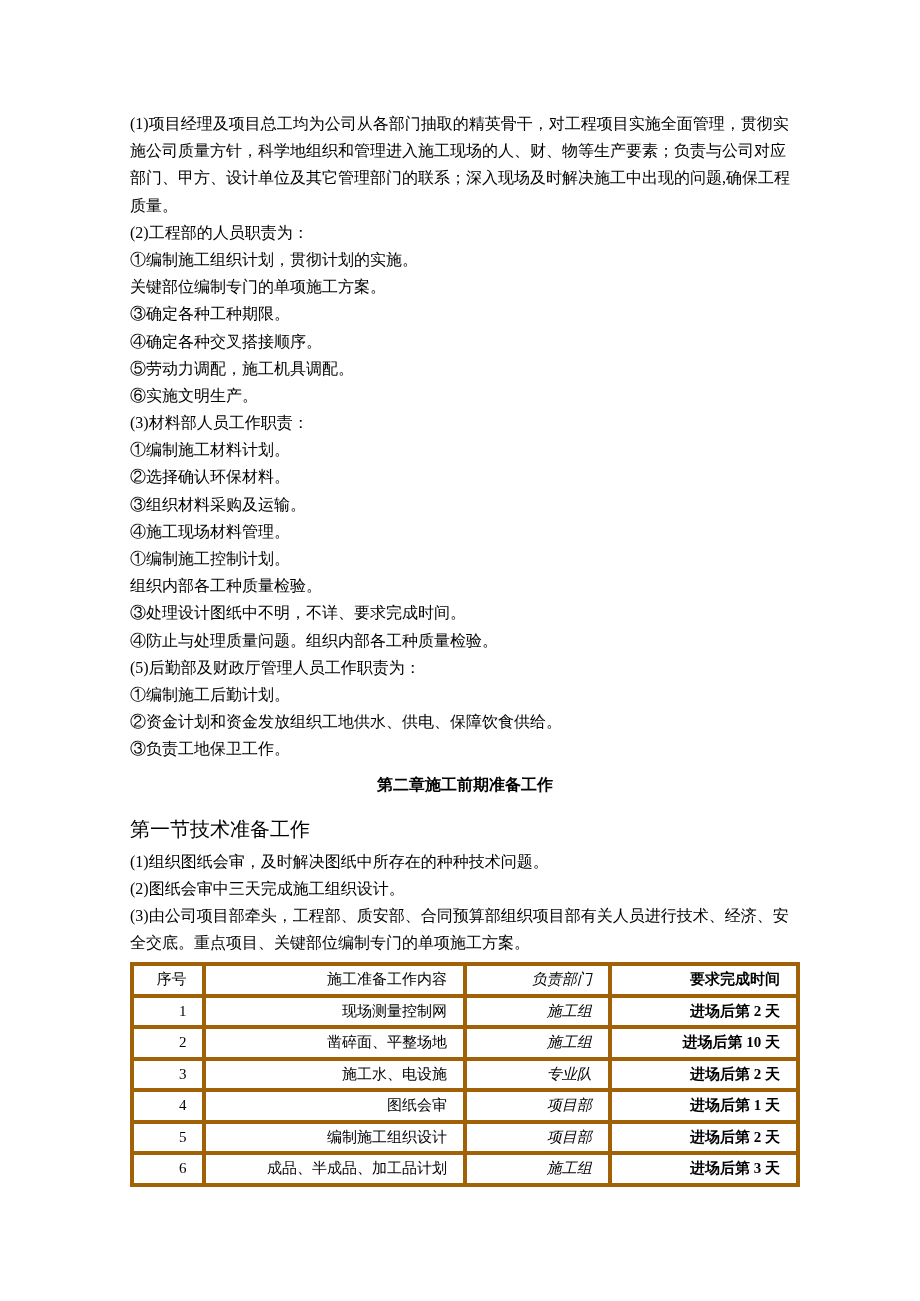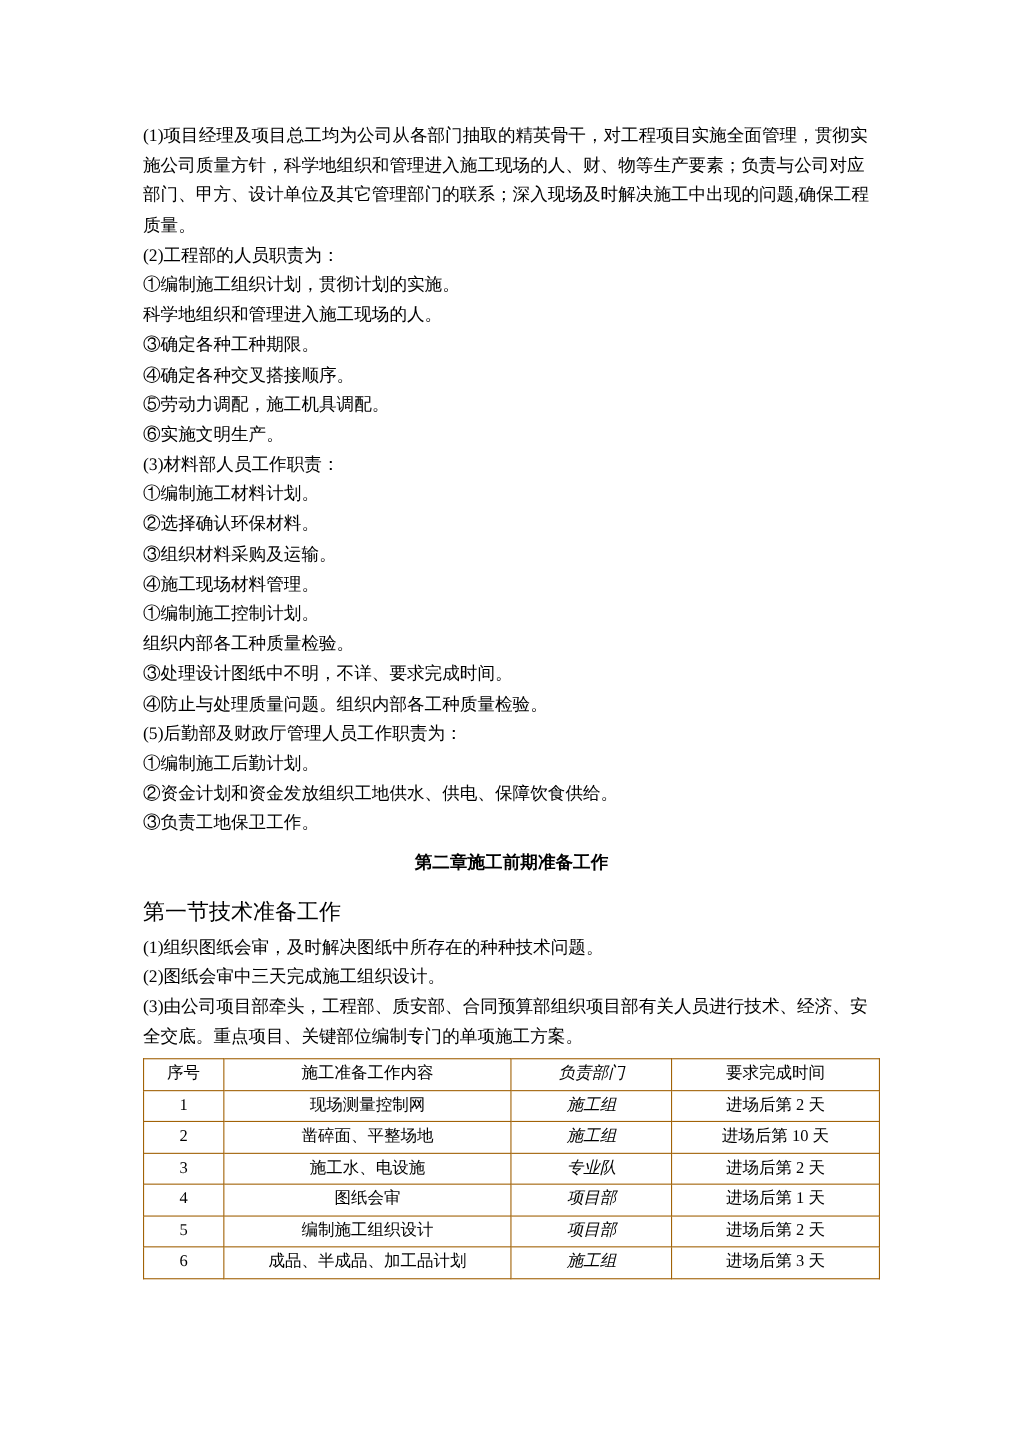--- a/index.html
+++ b/index.html
@@ -27,38 +27,38 @@
       font-size: 20px;
       margin: 8px 0 2px 0;
     }
     table {
       border-collapse: collapse;
       width: 100%;
       margin-top: 6px;
       font-size: 15px;
     }
     td {
-      border: 1px solid #a16207;
+      border: 4px solid #a16207;
       padding: 1px 16px;
-      text-align: center;
+      text-align: right;
       vertical-align: middle;
     }
     .col1 { width: 10%; }
     .col2 { width: 36%; }
     .col3 { width: 20%; font-style: italic; }
-    .col4 { width: 26%; }
+    .col4 { width: 26%; font-weight: bold; }
   </style>
 </head>
 <body>
 
 <div id="body-paragraphs">
     <p class="paragraph">(1)项目经理及项目总工均为公司从各部门抽取的精英骨干，对工程项目实施全面管理，贯彻实施公司质量方针，科学地组织和管理进入施工现场的人、财、物等生产要素；负责与公司对应部门、甲方、设计单位及其它管理部门的联系；深入现场及时解决施工中出现的问题,确保工程质量。</p>
     <p class="paragraph">(2)工程部的人员职责为：</p>
     <p class="paragraph">①编制施工组织计划，贯彻计划的实施。</p>
-    <p class="paragraph">科学地组织和管理进入施工现场的人。</p>
+    <p class="paragraph">关键部位编制专门的单项施工方案。</p>
     <p class="paragraph">③确定各种工种期限。</p>
     <p class="paragraph">④确定各种交叉搭接顺序。</p>
     <p class="paragraph">⑤劳动力调配，施工机具调配。</p>
     <p class="paragraph">⑥实施文明生产。</p>
     <p class="paragraph">(3)材料部人员工作职责：</p>
     <p class="paragraph">①编制施工材料计划。</p>
     <p class="paragraph">②选择确认环保材料。</p>
     <p class="paragraph">③组织材料采购及运输。</p>
     <p class="paragraph">④施工现场材料管理。</p>
     <p class="paragraph">①编制施工控制计划。</p>

